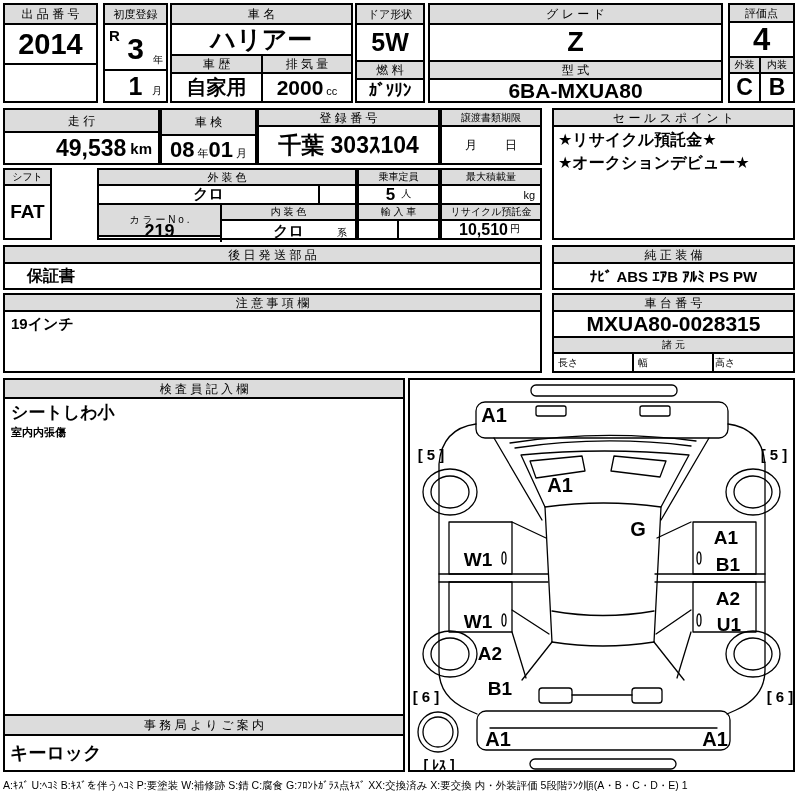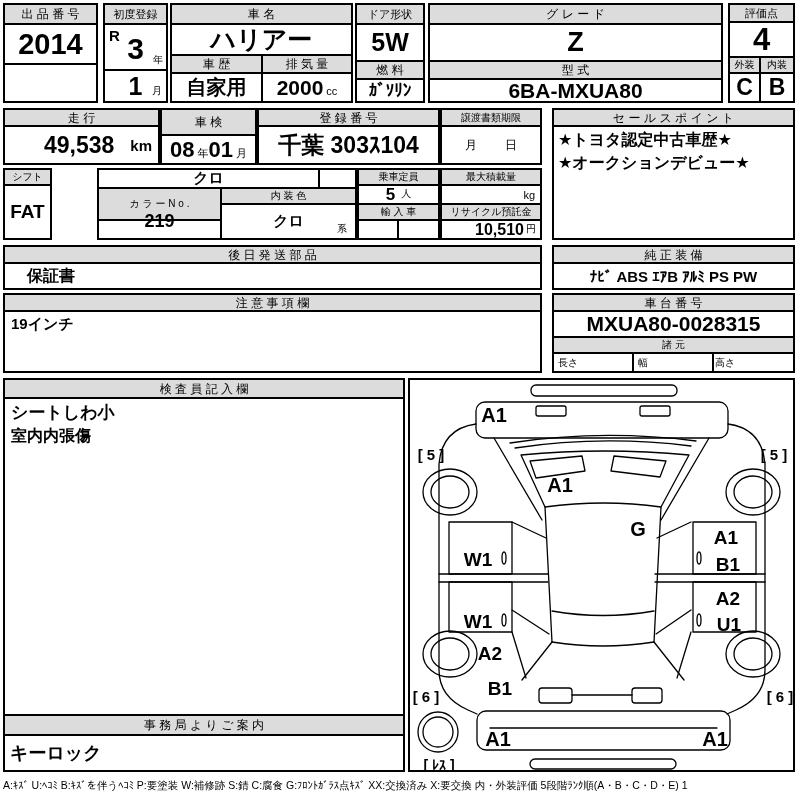--- a/index.html
+++ b/index.html
@@ -80,24 +80,24 @@
       <div class="hd br" style="width:31px;height:16px;font-size:10px">外装</div>
       <div class="hd" style="flex:1;height:16px;font-size:10px">内装</div>
     </div>
     <div class="row" style="flex:1">
       <div class="v br" style="width:31px;font-size:23px">C</div>
       <div class="v" style="flex:1;font-size:23px">B</div>
     </div>
   </div>
 
   <div class="box" style="left:3px;top:108px;width:157px;height:57px">
-    <div class="hd" style="height:17px">走 行</div>
+    <div class="hd" style="height:23px">走 行</div>
     <div class="v" style="flex:1;justify-content:flex-end;padding-right:6px;font-size:23px">
       <span>49,538</span>
-      <span style="font-size:15px;font-weight:bold;margin-left:16px;align-self:center">km</span>
+      <span style="font-size:15px;font-weight:bold;margin-left:4px;align-self:center">km</span>
     </div>
   </div>
 
   <div class="box" style="left:160px;top:108px;width:97px;height:57px">
     <div class="hd" style="height:26px">車 検</div>
     <div class="v" style="flex:1;font-size:22px">
       <span>08</span>
       <span class="u">年</span>
       <span>01</span>
       <span class="u">月</span>
@@ -113,32 +113,33 @@
     <div class="hd" style="height:17px;font-size:10px">譲渡書類期限</div>
     <div class="v" style="flex:1;font-weight:normal;font-size:12px;gap:28px">
       <span>月</span>
       <span>日</span>
     </div>
   </div>
 
   <div class="box" style="left:552px;top:108px;width:243px;height:132px">
     <div class="hd" style="height:17px">セ ー ル ス ポ イ ン ト</div>
     <div style="flex:1;padding:2px 4px">
-      <div class="pad" style="padding:1px 0;font-size:16px">★トヨタ認定中古車歴★</div>
+      <div class="pad" style="padding:1px 0;font-size:16px">★リサイクル預託金★</div>
       <div class="pad" style="padding:1px 0;font-size:16px">★オークションデビュー★</div>
     </div>
   </div>
 
   <div class="box" style="left:3px;top:168px;width:49px;height:72px">
     <div class="hd" style="height:16px;font-size:10px">シフト</div>
     <div class="v" style="flex:1;font-size:19px">FAT</div>
   </div>
 
 
   <div class="box" style="left:97px;top:168px;width:260px;height:72px">
+    <div class="hd" style="height:16px;font-size:11px">外 装 色</div>
     <div class="row bb" style="height:19px">
       <div class="v br" style="width:221px;font-size:15px">クロ</div>
       <div class="v" style="flex:1"></div>
     </div>
     <div class="row" style="height:16px">
       <div class="hd br" style="width:123px;height:32px;font-size:10px">カ ラ ー N o .</div>
       <div class="hd" style="flex:1;height:16px;font-size:10px">内 装 色</div>
     </div>
     <div class="row" style="flex:1">
       <div class="v br" style="width:123px;font-size:18px">219</div>
@@ -162,21 +163,21 @@
     </div>
   </div>
 
   <div class="box" style="left:440px;top:168px;width:102px;height:72px">
     <div class="hd" style="height:16px;font-size:10px">最大積載量</div>
     <div class="v bb" style="height:19px;justify-content:flex-end;padding-right:5px;font-weight:normal;font-size:11px">
       <span></span>
       <span>kg</span>
     </div>
     <div class="hd" style="height:16px;font-size:10px">リサイクル預託金</div>
-    <div class="v" style="flex:1;justify-content:flex-end;padding-right:4px;font-size:16px">
+    <div class="v" style="flex:1;justify-content:flex-end;padding-right:20px;font-size:16px">
       <span>10,510</span>
       <span style="font-size:10px;font-weight:normal;margin-left:2px;align-self:flex-end;padding-bottom:2px">円</span>
     </div>
   </div>
 
   <div class="box" style="left:3px;top:245px;width:539px;height:45px">
     <div class="hd" style="height:17px">後 日 発 送 部 品</div>
     <div class="v" style="flex:1;justify-content:flex-start;padding-left:22px;font-size:16px">保証書</div>
   </div>
 
@@ -198,21 +199,21 @@
       <div class="br" style="width:80px;font-size:10px;display:flex;align-items:center;padding-left:4px">長さ</div>
       <div class="br" style="width:80px;font-size:10px;display:flex;align-items:center;padding-left:4px">幅</div>
       <div style="flex:1;font-size:10px;display:flex;align-items:center;padding-left:1px">高さ</div>
     </div>
   </div>
 
   <div class="box" style="left:3px;top:378px;width:402px;height:394px">
     <div class="hd" style="height:19px">検 査 員 記 入 欄</div>
     <div class="bb" style="flex:1;padding:3px 6px">
       <div style="font-weight:bold;font-size:17px;line-height:1.35">シートしわ小</div>
-      <div style="font-weight:bold;font-size:16px;line-height:1.35">室内内張傷</div>
+      <div style="font-weight:bold;font-size:11px;line-height:1.35">室内内張傷</div>
     </div>
     <div class="hd" style="height:20px">事 務 局 よ り ご 案 内</div>
     <div style="flex:0 0 34px;display:flex;align-items:center;padding-left:5px;font-weight:bold;font-size:18px">キーロック</div>
   </div>
 
   <div class="box" style="left:408px;top:378px;width:387px;height:394px;flex-direction:row">
     <svg id="car-svg" viewBox="0 0 383 390" width="100%" height="100%">
       <g fill="none" stroke="#000" stroke-width="1.3" stroke-linejoin="round" stroke-linecap="round">
 
         <rect x="121" y="5" width="146" height="11" rx="5"></rect>

